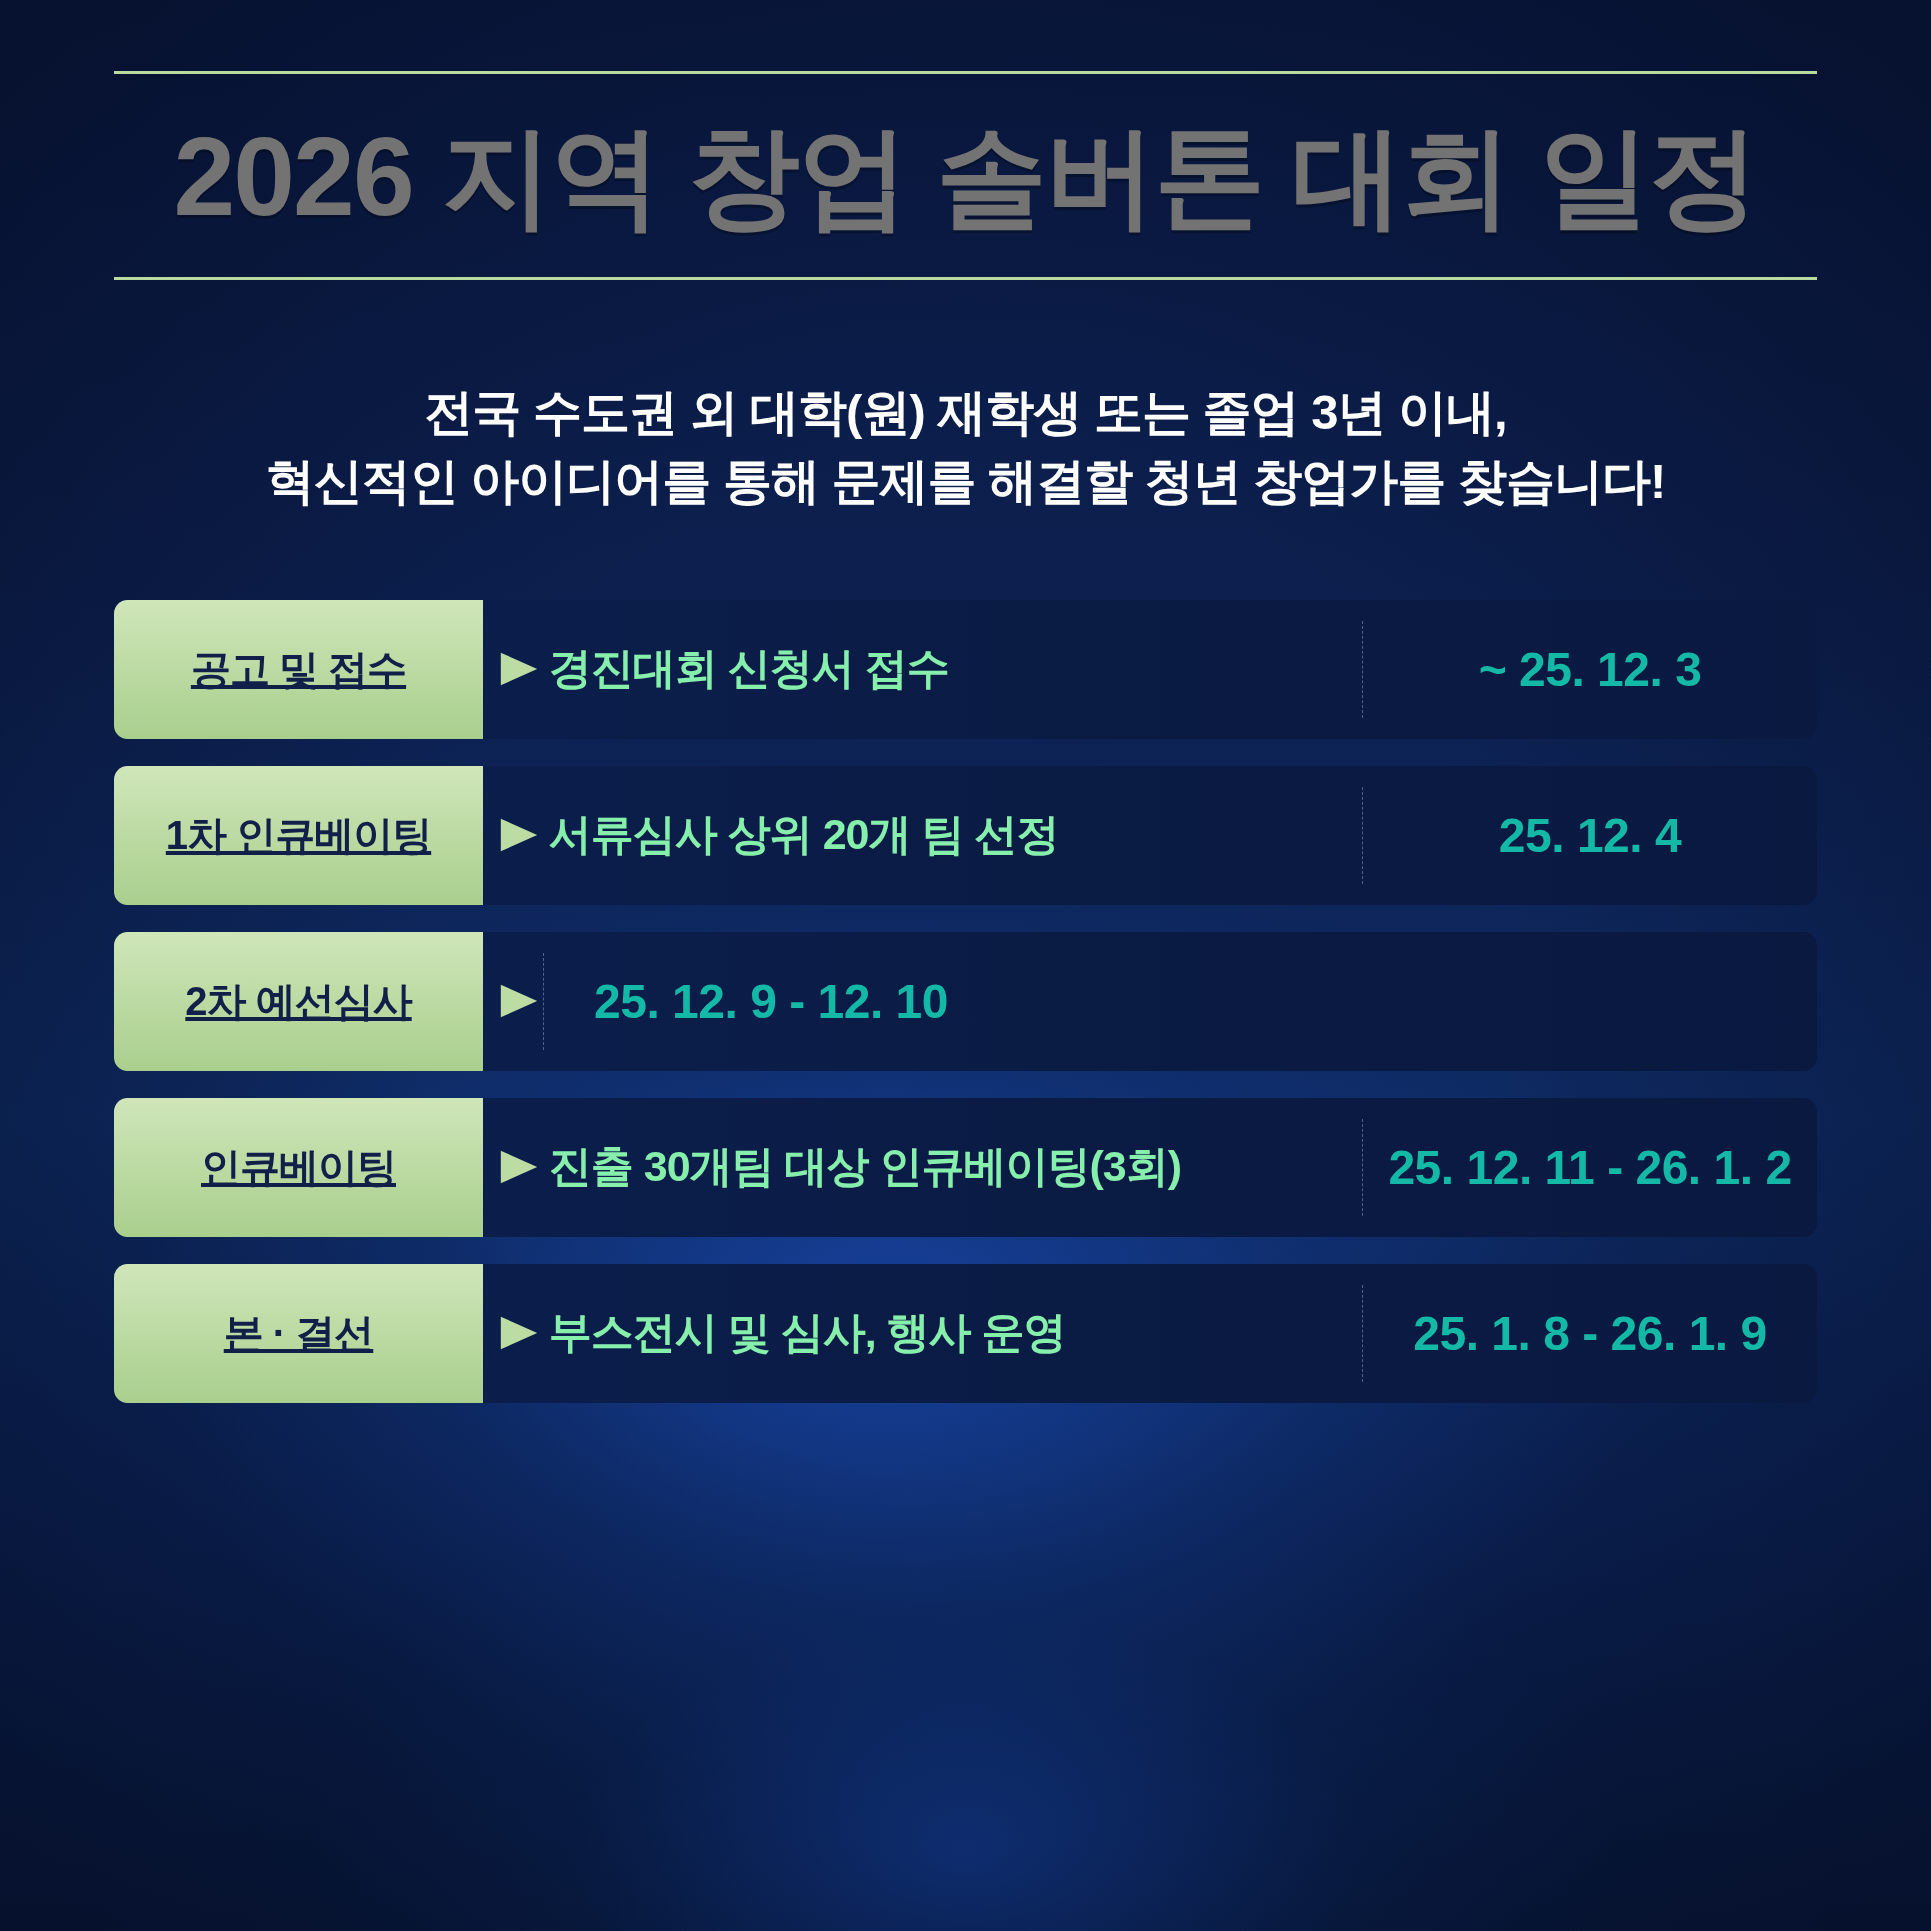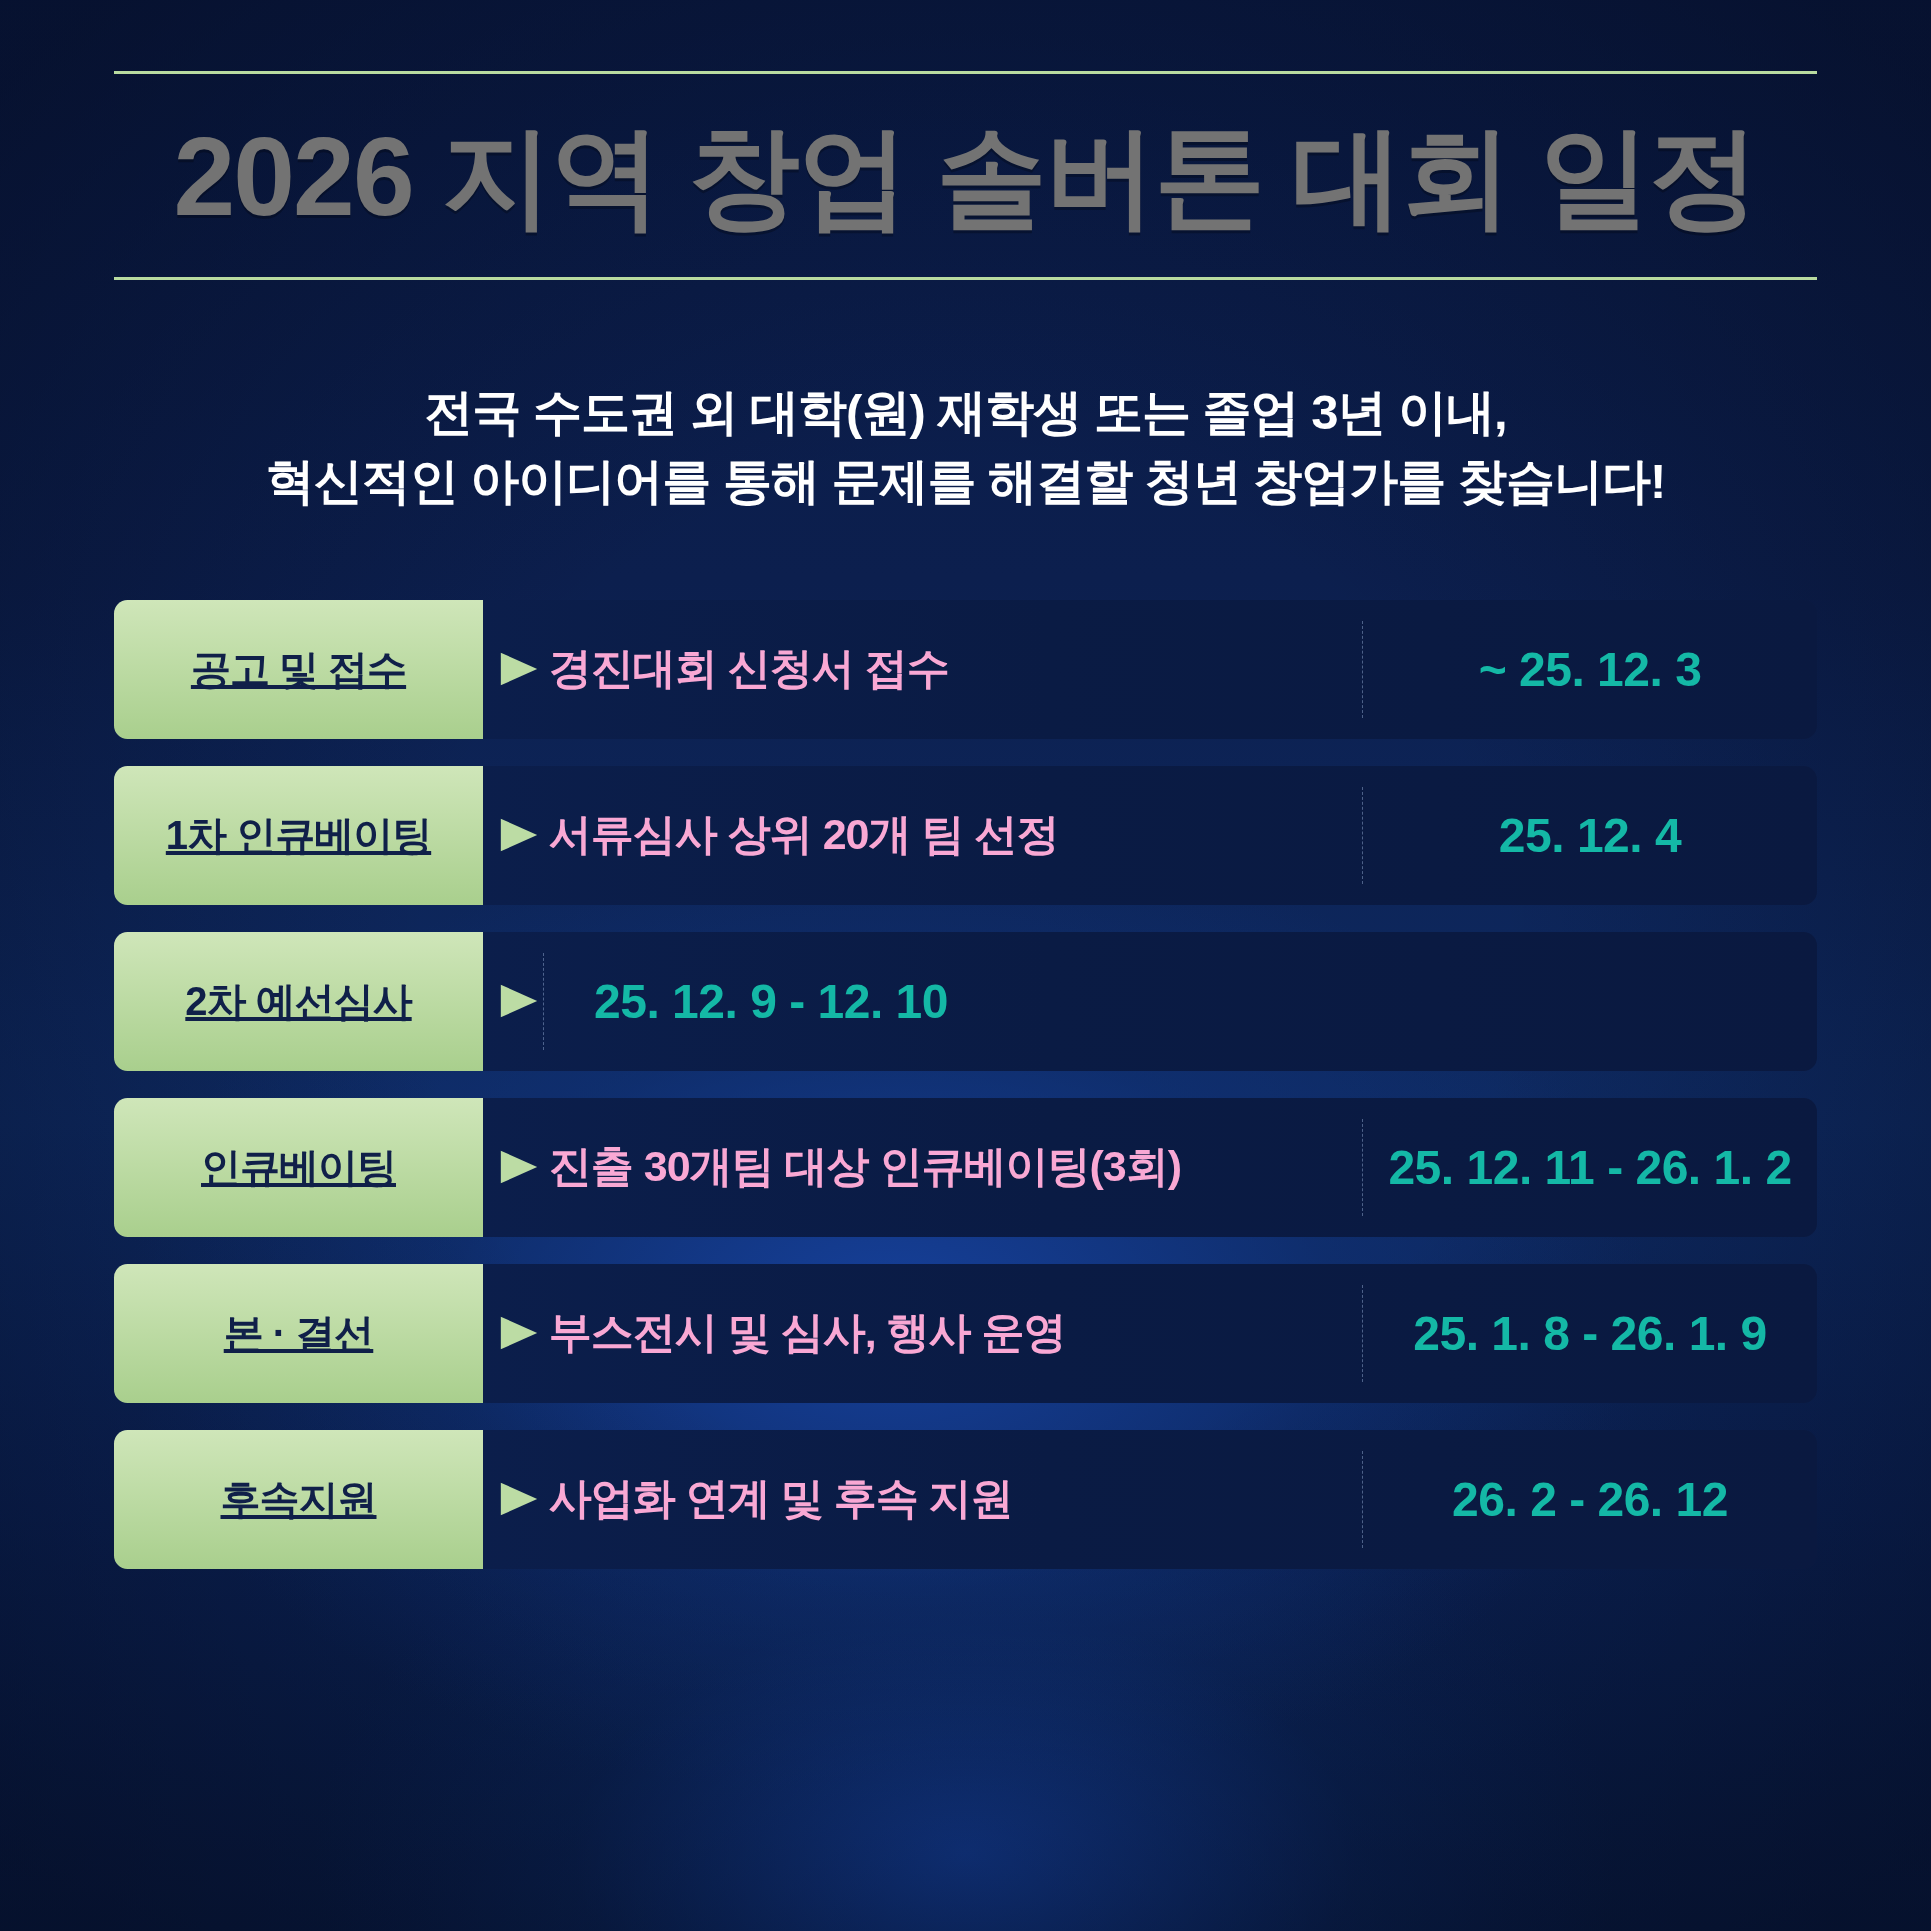--- a/index.html
+++ b/index.html
@@ -117,21 +117,21 @@
     justify-content: flex-start;
     padding-left: 13.5px;
   }
   .arrow svg { display: block; }
 
   .task {
     position: relative;
     flex: 1 1 auto;
     display: flex;
     align-items: center;
-    color: #f9a8d4;
+    color: #86efac;
     font-size: 43px;
     font-weight: 700;
     letter-spacing: -1px;
     padding-left: 5.8px;
   }
 
   .divider {
     position: relative;
     flex: 0 0 0px;
     width: 0;
@@ -229,28 +229,16 @@
       <div class="arrow">
         <svg width="44" height="44" viewBox="0 0 46 46">
             <polygon points="4,6 42,23 4,40" fill="#bcdca4"></polygon>
           </svg>
       </div>
       <div class="task">부스전시 및 심사, 행사 운영</div>
       <div class="divider"></div>
       <div class="date">25. 1. 8 - 26. 1. 9</div>
     </div>
 
-    <div class="row">
-      <div class="row-bg"></div>
-      <div class="stage">후속지원</div>
-      <div class="arrow">
-        <svg width="44" height="44" viewBox="0 0 46 46">
-            <polygon points="4,6 42,23 4,40" fill="#bcdca4"></polygon>
-          </svg>
-      </div>
-      <div class="task">사업화 연계 및 후속 지원</div>
-      <div class="divider"></div>
-      <div class="date">26. 2 - 26. 12</div>
-    </div>
 
   </div>
 </div>
 
 
 </body></html>

